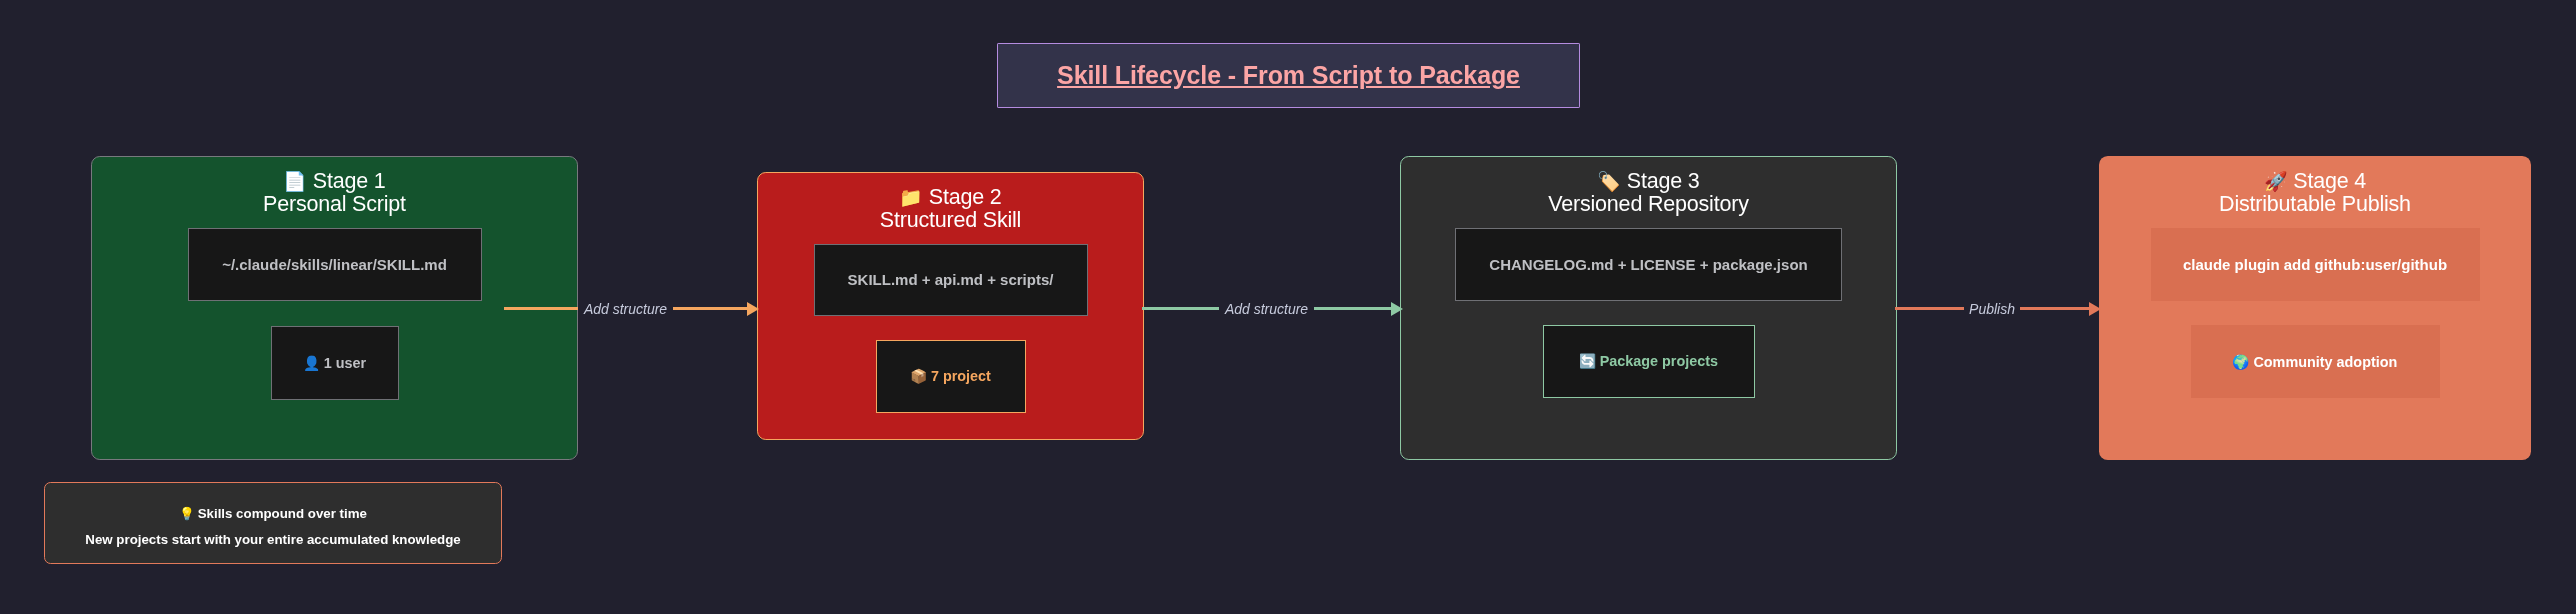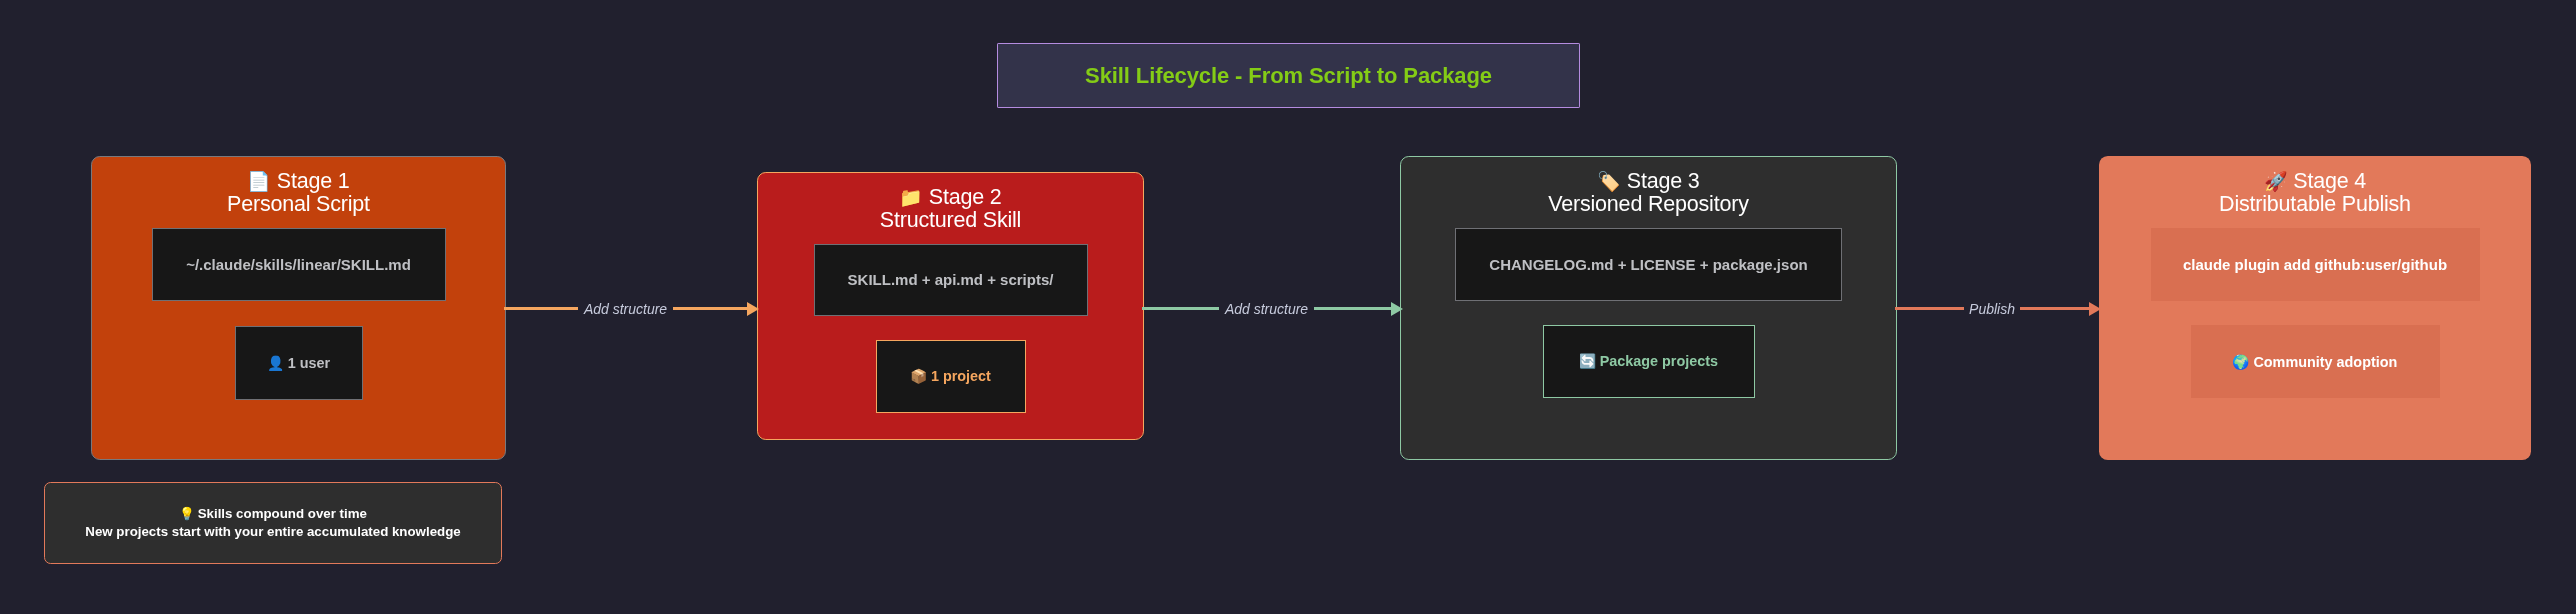--- a/index.html
+++ b/index.html
@@ -25,25 +25,26 @@
     width: 583px;
     height: 65px;
     background: #33334a;
     border: 1.7px solid #b58ce0;
     border-radius: 1.1px;
     display: flex;
     align-items: center;
     justify-content: center;
   }
   .title-text {
-    color: #84cc16;
-    font-size: 22px;
+    color: #fca5a5;
+    font-size: 25px;
     font-weight: bold;
     letter-spacing: -0.1px;
     white-space: nowrap;
+    text-decoration: underline;
   }
 
   
   .stage {
     position: absolute;
     border-radius: 8.8px;
     display: flex;
     flex-direction: column;
     align-items: center;
   }
@@ -84,22 +85,22 @@
   .badge-text {
     font-size: 14.4px;
     font-weight: bold;
     color: #bfc0c4;
     white-space: nowrap;
   }
   .badge-text .emoji { font-size: 14px; margin-right: 3.3px; }
 
   
   #stage1 {
-    left: 91px; top: 156px; width: 415px; height: 304px;
-    background: #c2410c; border: 1.7px solid #78797e;
+    left: 91px; top: 156px; width: 487px; height: 304px;
+    background: #14532d; border: 1.7px solid #78797e;
   }
   #stage1 .stage-title { margin-top: 12.7px; }
   #stage1 .code-box { width: 294px; height: 73px; margin-top: 11.6px; }
   #stage1 .badge { width: 128px; height: 74px; margin-top: 25px; }
 
   
   #stage2 {
     left: 757px; top: 156px; width: 387px; height: 268px;
     background: #b91c1c; border: 1.7px solid #f5a65f; margin-top: 16px;
   }
@@ -190,20 +191,21 @@
     flex-direction: column;
     align-items: center;
     justify-content: center;
   }
   .note-line {
     color: #ffffff;
     font-size: 13.3px;
     font-weight: bold;
     white-space: nowrap;
     line-height: 1.38;
+    margin-top: 8px;
   }
   .note-line .emoji { font-size: 12.7px; margin-right: 2.8px; }
 </style>
 </head>
 <body>
 
 <div id="canvas">
 
   <div class="title-box">
     <span class="title-text">Skill Lifecycle - From Script to Package</span>
@@ -229,21 +231,21 @@
     <div class="stage-title">
       <span class="emoji">📁</span>
       <span>Stage 2</span>
       <span class="line2">Structured Skill</span>
     </div>
     <div class="code-box">
       <span class="code-text">SKILL.md + api.md + scripts/</span>
     </div>
     <div class="badge">
       <span class="badge-text">
-        <span class="emoji">📦</span><span>1 project</span>
+        <span class="emoji">📦</span><span>7 project</span>
       </span>
     </div>
   </div>
 
   <div class="stage" id="stage3">
     <div class="stage-title">
       <span class="emoji">🏷️</span>
       <span>Stage 3</span>
       <span class="line2">Versioned Repository</span>
     </div>

